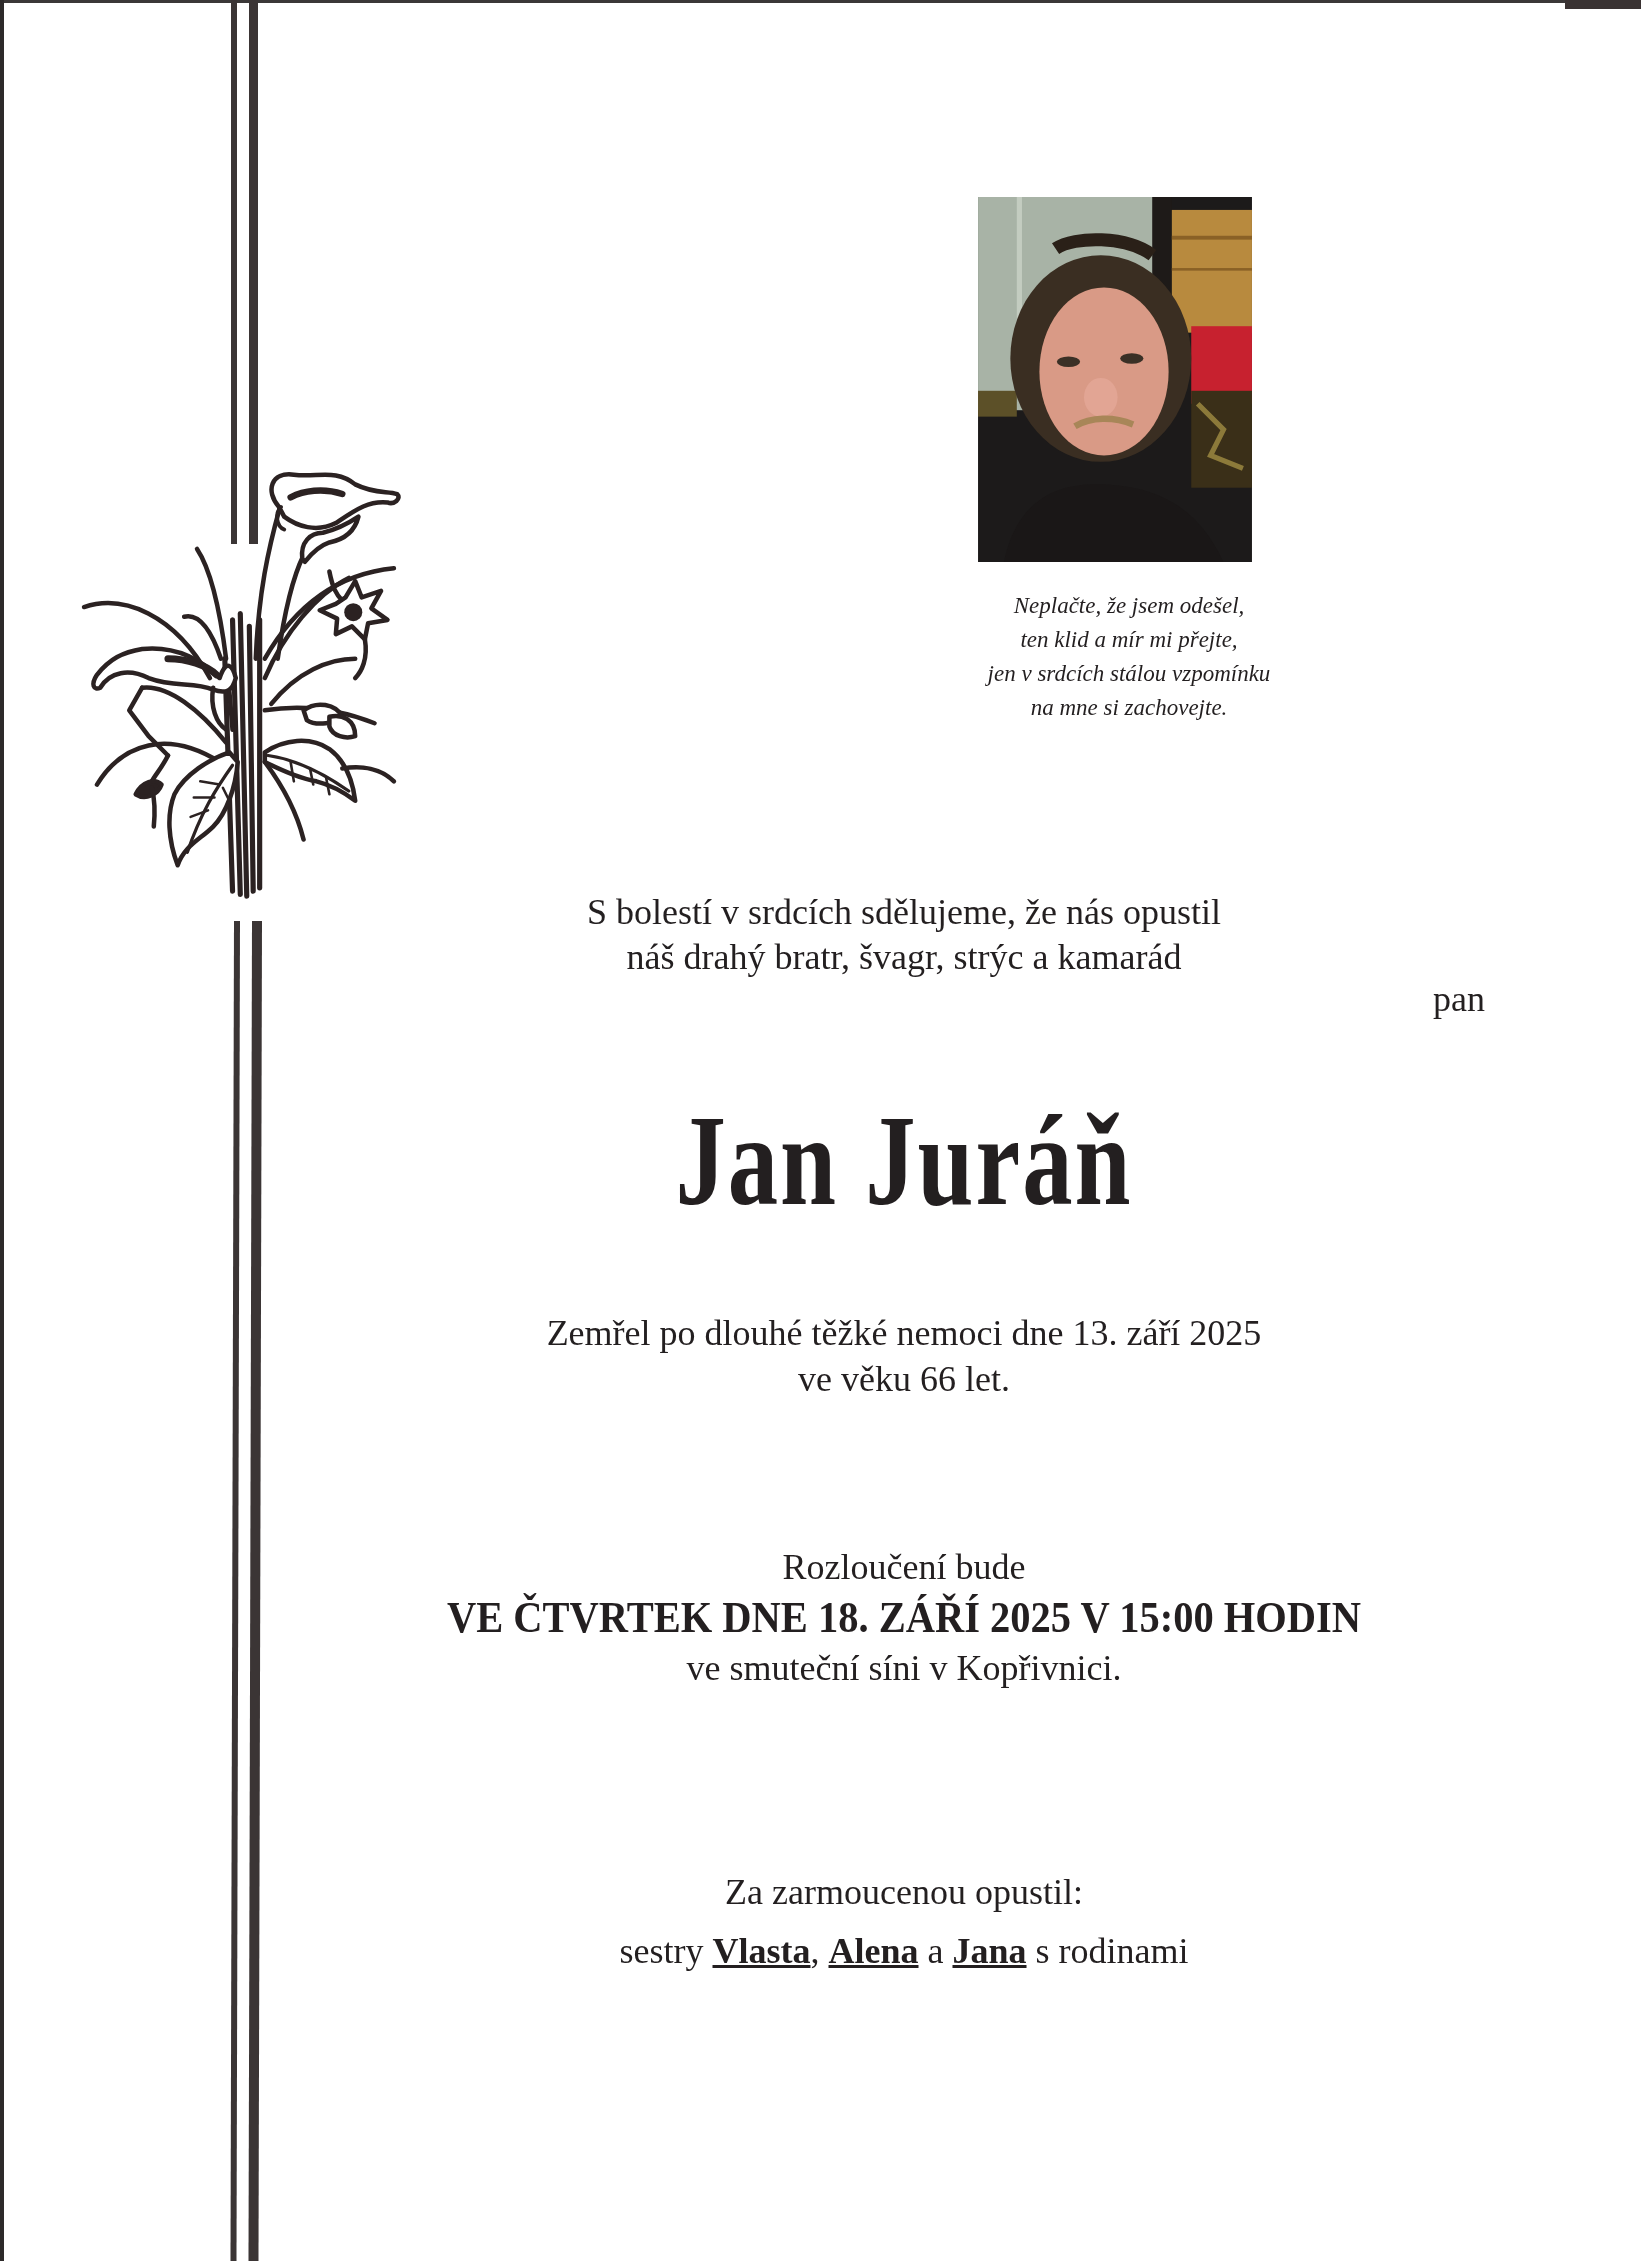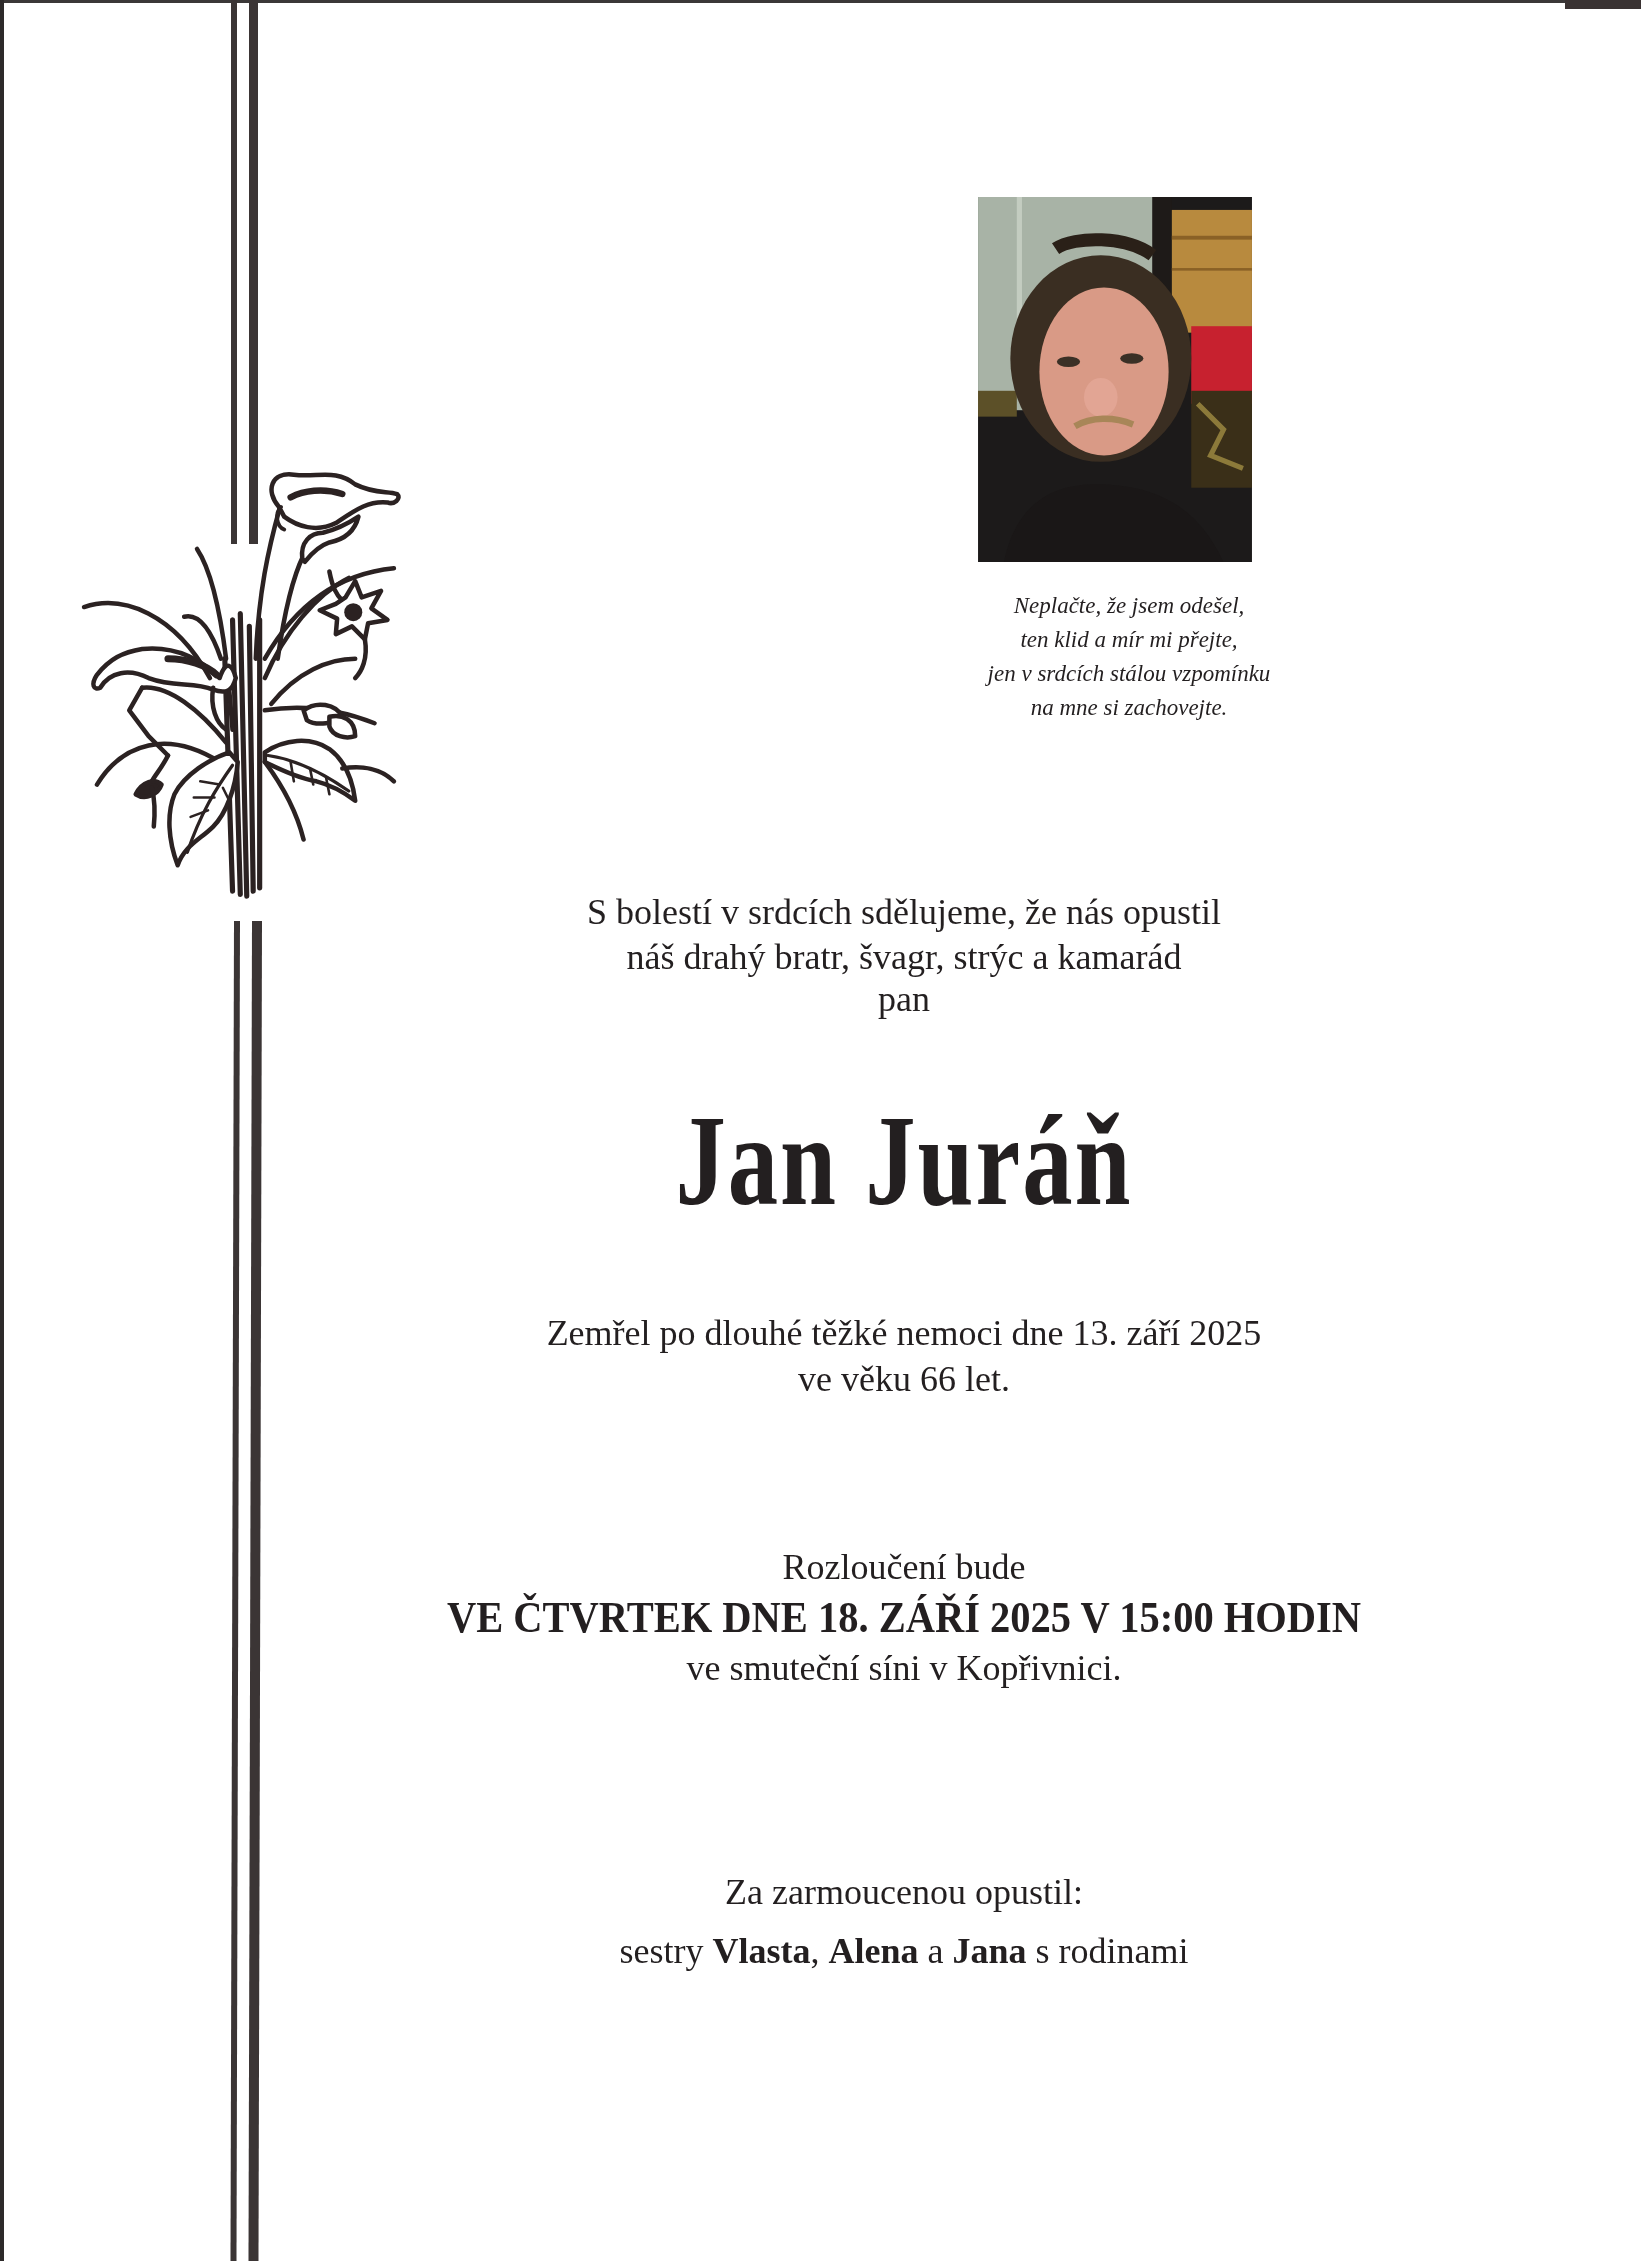--- a/index.html
+++ b/index.html
@@ -17,21 +17,21 @@
   .flower { position: absolute; left: 71px; top: 465px; width: 336px; height: 439px; }
   .photo { position: absolute; left: 978px; top: 197px; width: 274px; height: 365px; overflow: hidden; }
   .center-col { position: absolute; left: 323px; width: 1162px; text-align: center; }
   .line { position: absolute; left: 0; width: 100%; text-align: center; white-space: nowrap; }
   .poem { position: absolute; left: 903px; width: 452px; text-align: center; font-style: italic;
           font-size: 23px; line-height: 34px; top: 589px; }
   .poem div { white-space: nowrap; }
   .body-text { font-size: 36px; }
   .name { font-size: 129px; font-weight: bold; letter-spacing: 2.6px; transform: scaleX(0.78); transform-origin: center; }
   .bold-line { font-size: 45px; font-weight: bold; transform: scaleX(0.9); transform-origin: center; }
-  b { font-weight: bold; }
+  b { font-weight: bold; text-decoration: underline; }
 </style>
 </head>
 <body>
 
 <div class="page">
 
   <div class="edge-top"></div>
   <div class="edge-top-right"></div>
   <div class="edge-left"></div>
 
@@ -126,21 +126,21 @@
   <div class="poem" style="left:871px; width:516px;">
     <div>Neplačte, že jsem odešel,</div>
     <div>ten klid a mír mi přejte,</div>
     <div>jen v srdcích stálou vzpomínku</div>
     <div>na mne si zachovejte.</div>
   </div>
 
   <div class="center-col body-text" style="top:0; height:1618px;">
     <div class="line" style="top:891px;">S bolestí v srdcích sdělujeme, že nás opustil</div>
     <div class="line" style="top:936px;">náš drahý bratr, švagr, strýc a kamarád</div>
-    <div class="line" style="top:978px;">pan</div>
+    <div class="line" style="top:978px;text-align:right;">pan</div>
 
     <div class="line name" style="top:1087px;">Jan Juráň</div>
 
     <div class="line" style="top:1312px;">Zemřel po dlouhé těžké nemoci dne 13. září 2025</div>
     <div class="line" style="top:1358px;">ve věku 66 let.</div>
 
     <div class="line" style="top:1546px;">Rozloučení bude</div>
     <div class="line bold-line" style="top:1591px;">VE ČTVRTEK DNE 18. ZÁŘÍ 2025 V 15:00 HODIN</div>
     <div class="line" style="top:1647px;">ve smuteční síni v Kopřivnici.</div>
 

